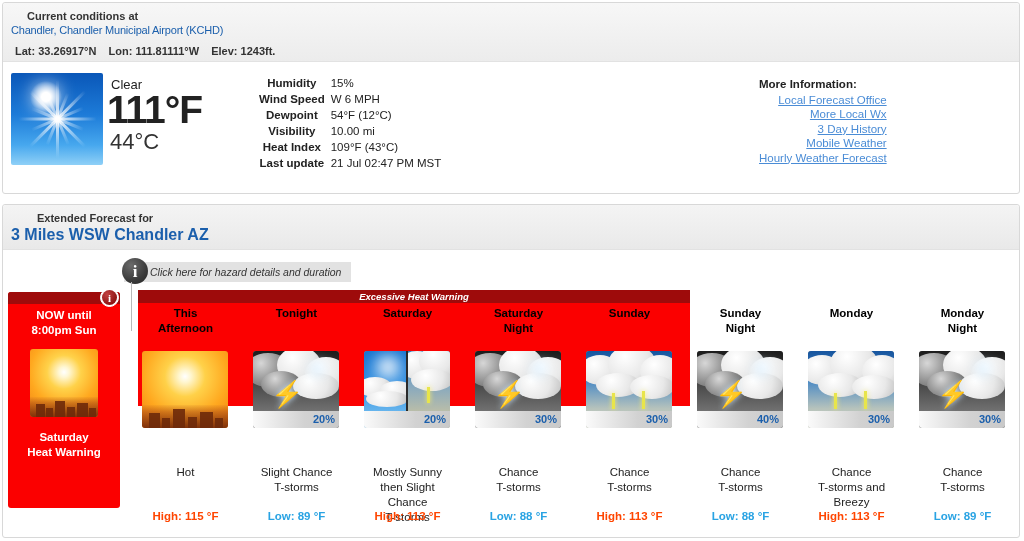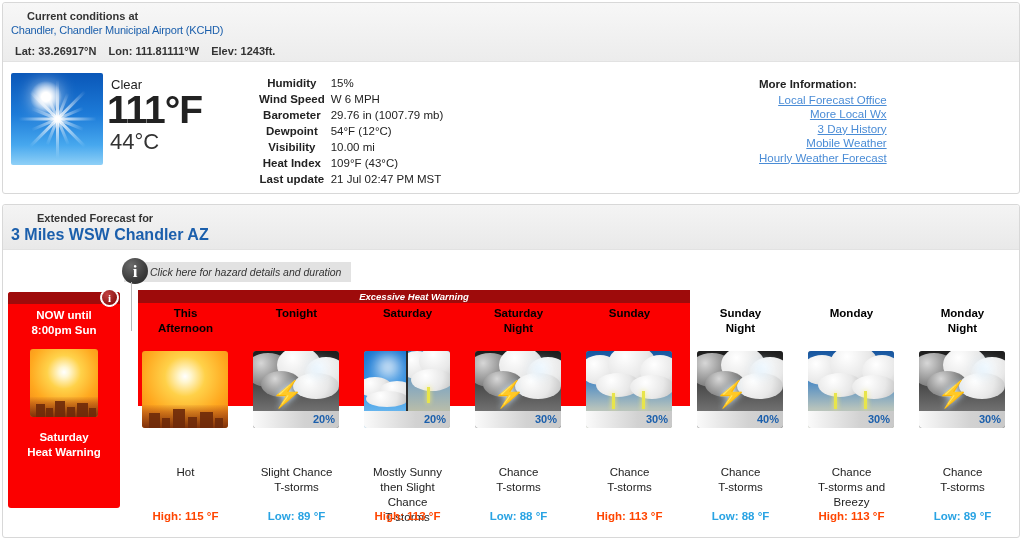--- a/index.html
+++ b/index.html
@@ -278,24 +278,20 @@
     <div id="cc-table">
       <table>
           <tbody id="cc-rows">
             <tr>
               <td class="k">Humidity</td>
               <td class="v">15%</td>
             </tr>
             <tr>
               <td class="k">Wind Speed</td>
               <td class="v">W 6 MPH</td>
-            </tr>
-            <tr>
-              <td class="k">Barometer</td>
-              <td class="v">29.76 in (1007.79 mb)</td>
             </tr>
             <tr>
               <td class="k">Dewpoint</td>
               <td class="v">54°F (12°C)</td>
             </tr>
             <tr>
               <td class="k">Visibility</td>
               <td class="v">10.00 mi</td>
             </tr>
             <tr>

